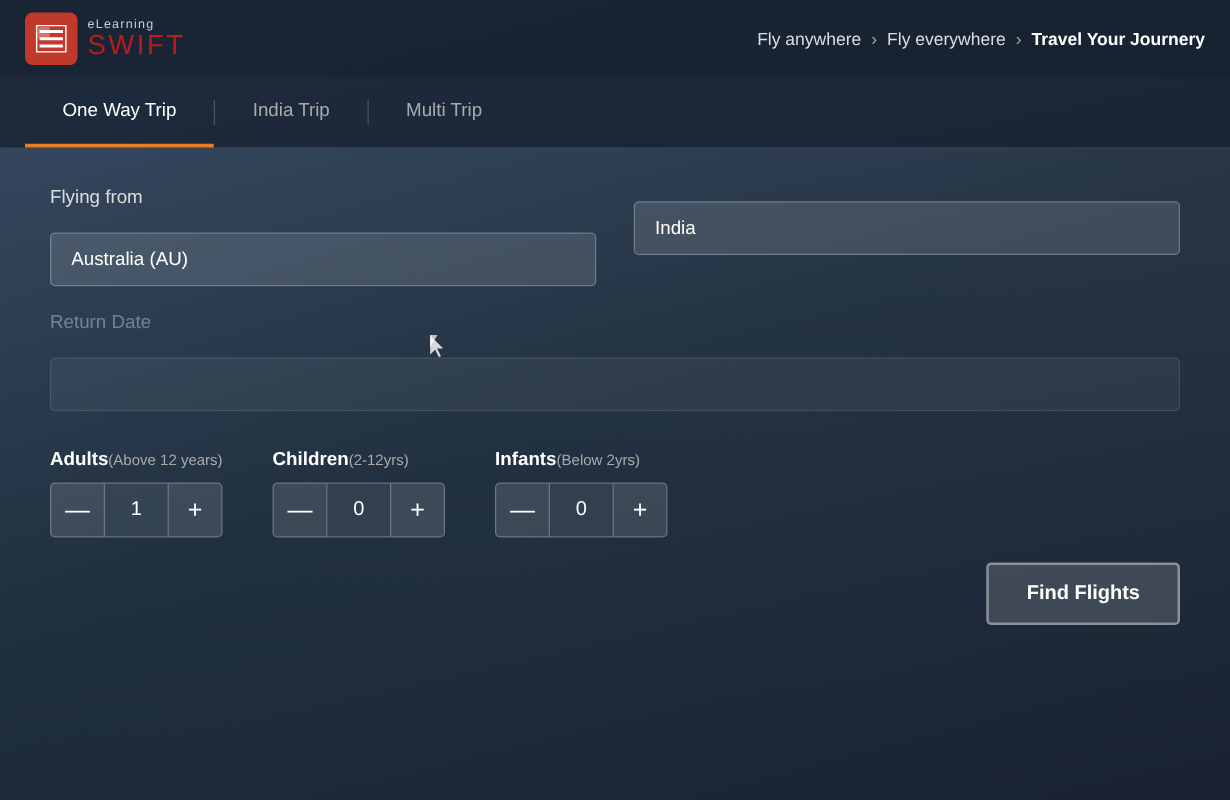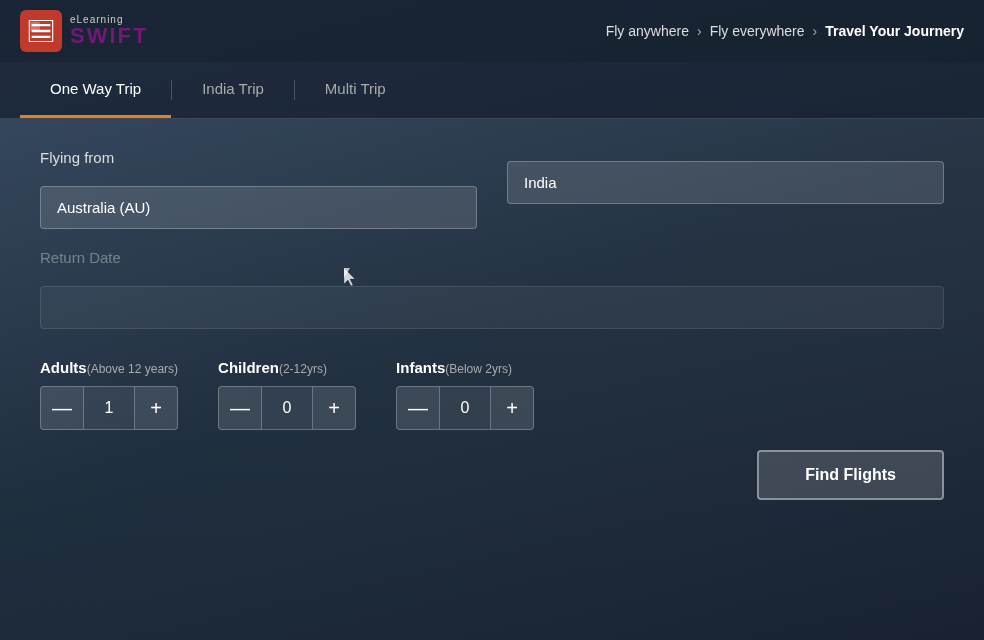--- a/index.html
+++ b/index.html
@@ -74,22 +74,22 @@
     }
 
     .logo-elearning {
       font-size: 10px;
       color: #ccc;
       letter-spacing: 1px;
     }
 
     .logo-swift {
       font-size: 22px;
-      font-weight: bold;
-      color: #701a75;
+      font-weight: normal;
+      color: #b91c1c;
       letter-spacing: 2px;
     }
 
     .breadcrumb {
       display: flex;
       align-items: center;
       gap: 8px;
       color: #ddd;
       font-size: 14px;
     }
@@ -301,21 +301,21 @@
     }
 
     
     .find-flights-container {
       display: flex;
       justify-content: flex-end;
       margin-top: auto;
     }
 
     .find-flights-btn {
-      padding: 14px 46px;
+      padding: 14px 30px;
       background: rgba(255,255,255,0.15);
       border: 2px solid rgba(255,255,255,0.4);
       color: white;
       font-size: 16px;
       cursor: pointer;
       border-radius: 4px;
       font-weight: bold;
       transition: background 0.2s;
     }
 

